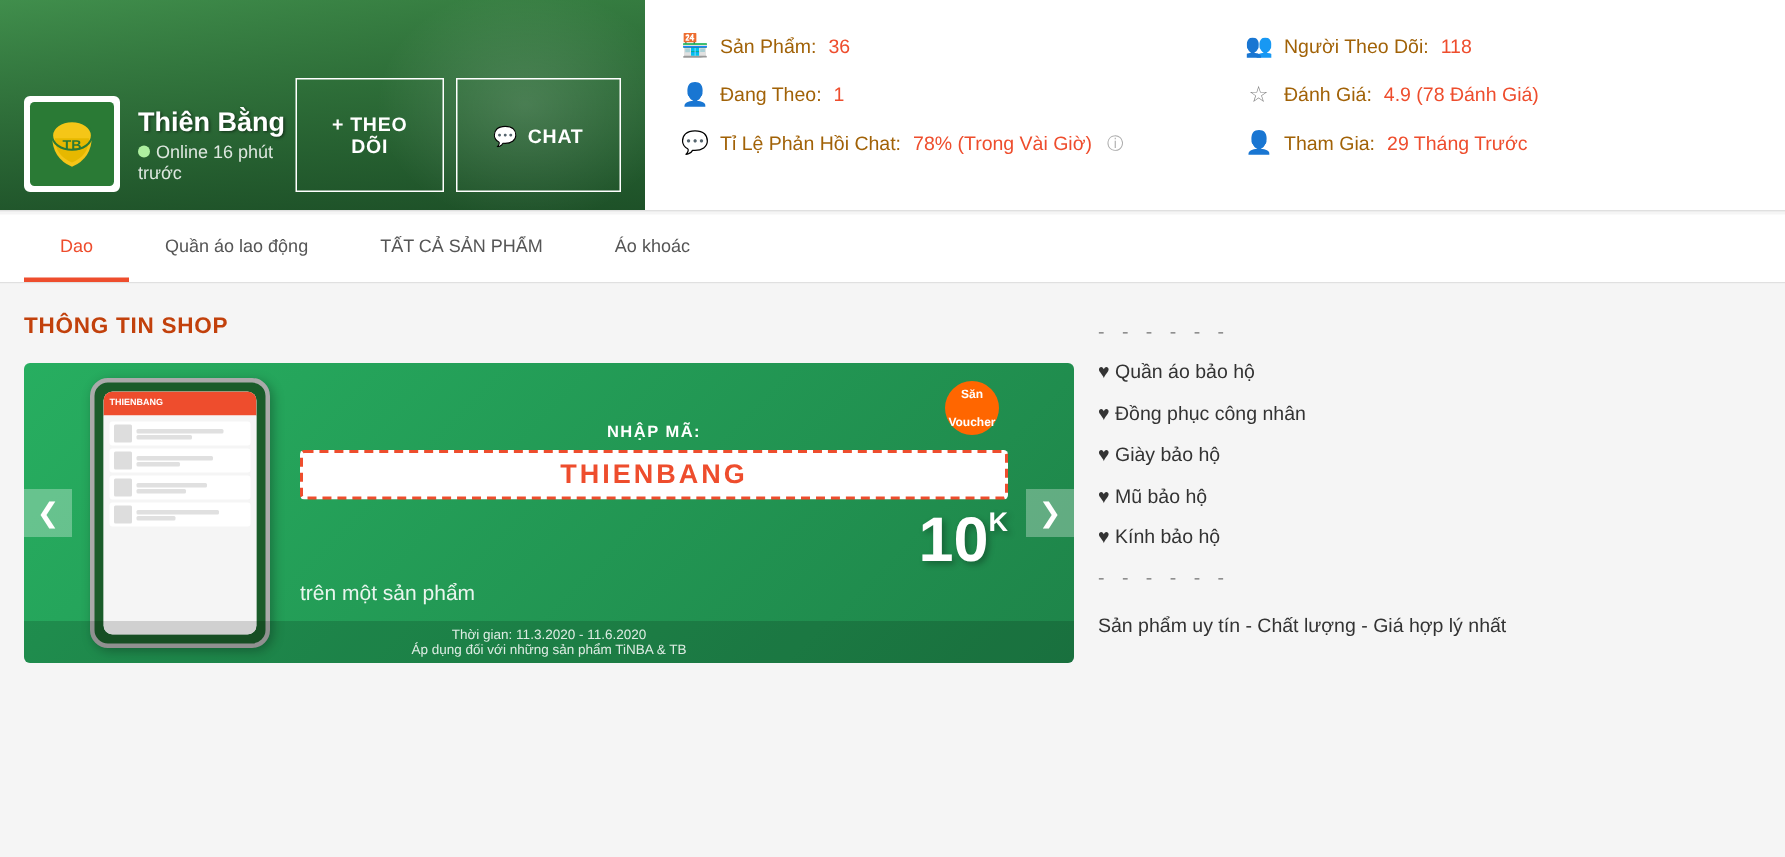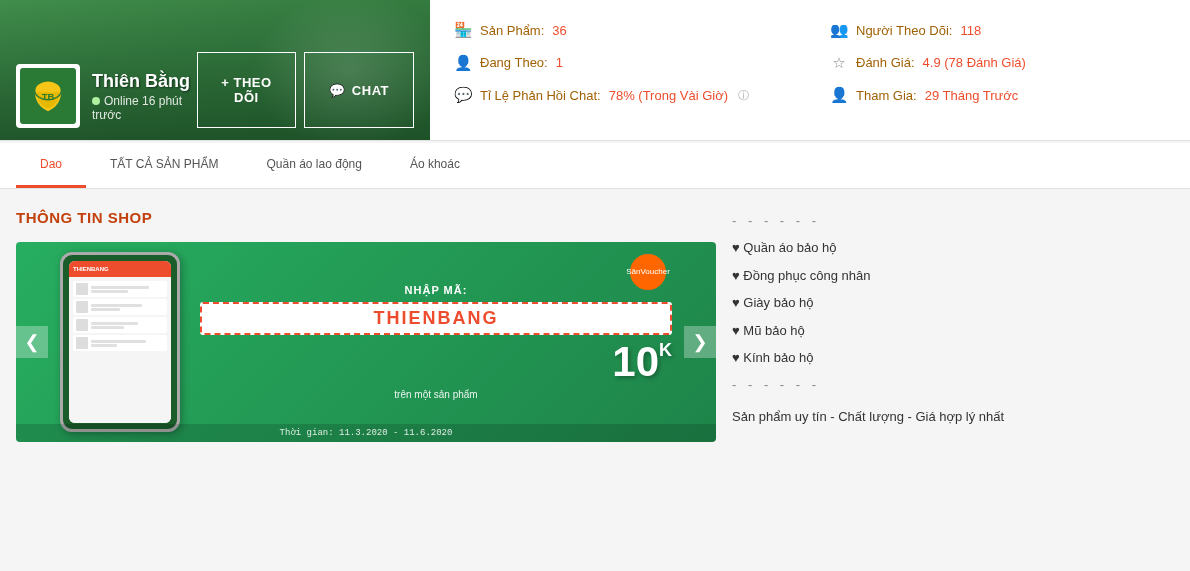--- a/index.html
+++ b/index.html
@@ -375,40 +375,40 @@
     }
 
     .promo-amount sup {
       font-size: 18px;
       vertical-align: top;
       margin-top: 6px;
     }
 
     .promo-tren-san-pham {
       color: rgba(255,255,255,0.9);
-      font-size: 10px;
-      text-align: center;
+      font-size: 14px;
     }
 
     .promo-badge {
       position: absolute;
       top: 12px;
       right: 50px;
       width: 36px;
       height: 36px;
       background: #ff6600;
       border-radius: 50%;
       display: flex;
       align-items: center;
       justify-content: center;
       color: #fff;
       font-size: 8px;
-      font-weight: normal;
+      font-weight: bold;
       text-align: center;
       line-height: 1.2;
+      flex-direction: column;
     }
 
     .promo-footer {
       background: rgba(0,0,0,0.15);
       padding: 4px 0;
     }
 
     .promo-footer-text {
       color: rgba(255,255,255,0.85);
       font-size: 9px;
@@ -545,24 +545,24 @@
       <span class="stat-value">29 Tháng Trước</span>
     </div>
   </div>
 </div>
 
 <div class="shop-nav">
   <div class="nav-tab active">
     <span>Dao</span>
   </div>
   <div class="nav-tab">
+    <span>Quần áo lao động</span>
+  </div>
+  <div class="nav-tab">
     <span>TẤT CẢ SẢN PHẨM</span>
-  </div>
-  <div class="nav-tab">
-    <span>Quần áo lao động</span>
   </div>
   <div class="nav-tab">
     <span>Áo khoác</span>
   </div>
 </div>
 
 <div class="main-content">
 
   <div class="left-panel">
     <div class="section-title">THÔNG TIN SHOP</div>
@@ -618,22 +618,23 @@
             <div class="promo-tren-san-pham">trên một sản phẩm</div>
           </div>
 
           <div class="promo-badge">
             <span>Săn</span>
               <br>
             <span>Voucher</span>
           </div>
         </div>
 
-        <div class="promo-footer" style="position:absolute;bottom:0;left:0;right:0;font-family:Liberation Mono, monospace;">
+        <div class="promo-footer" style="position:absolute;bottom:0;left:0;right:0;">
           <div class="promo-footer-text">Thời gian: 11.3.2020 - 11.6.2020</div>
+          <div class="promo-footer-text">Áp dụng đối với những sản phẩm TiNBA &amp; TB</div>
         </div>
       </div>
 
       <button class="carousel-arrow left">❮</button>
       <button class="carousel-arrow right">❯</button>
     </div>
   </div>
 
   <div class="right-panel">
     <div class="shop-description">

